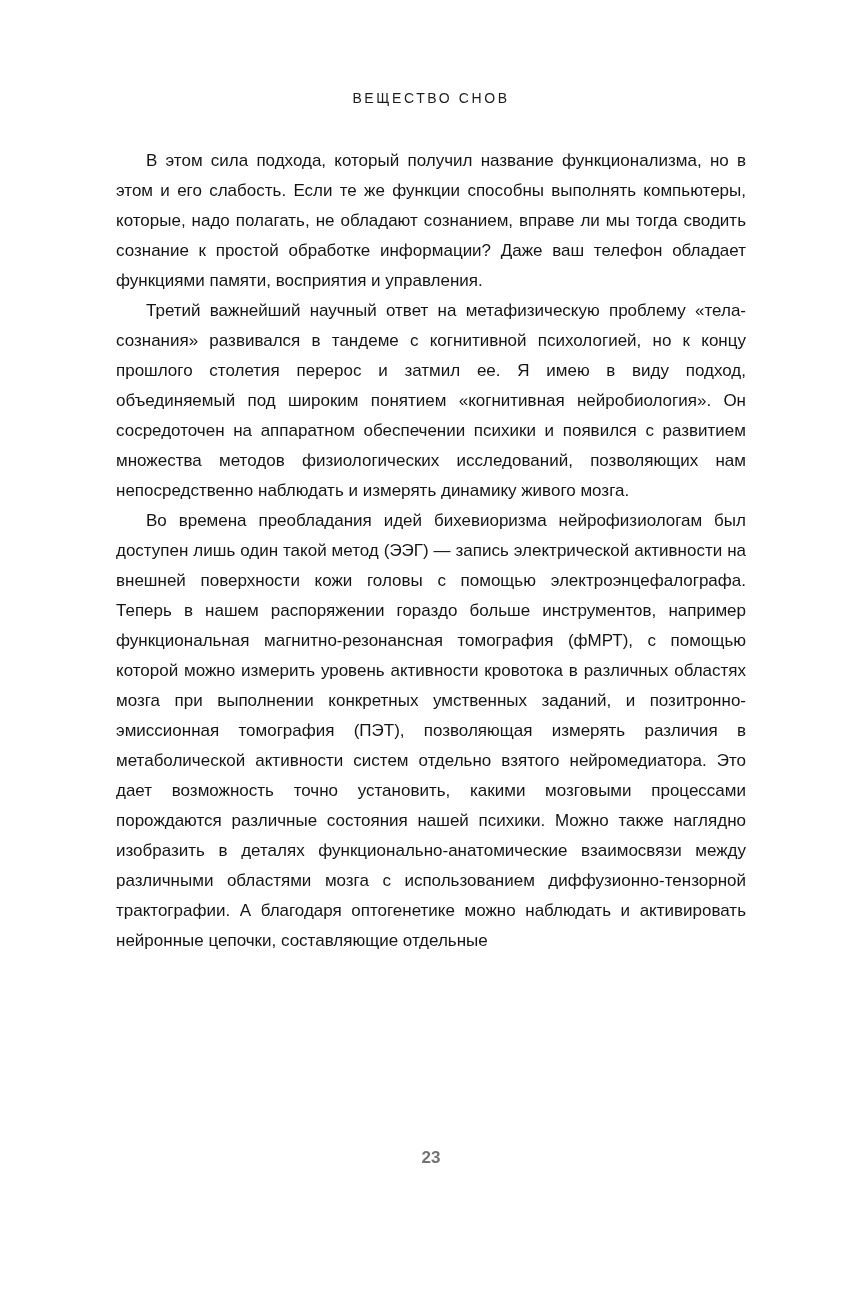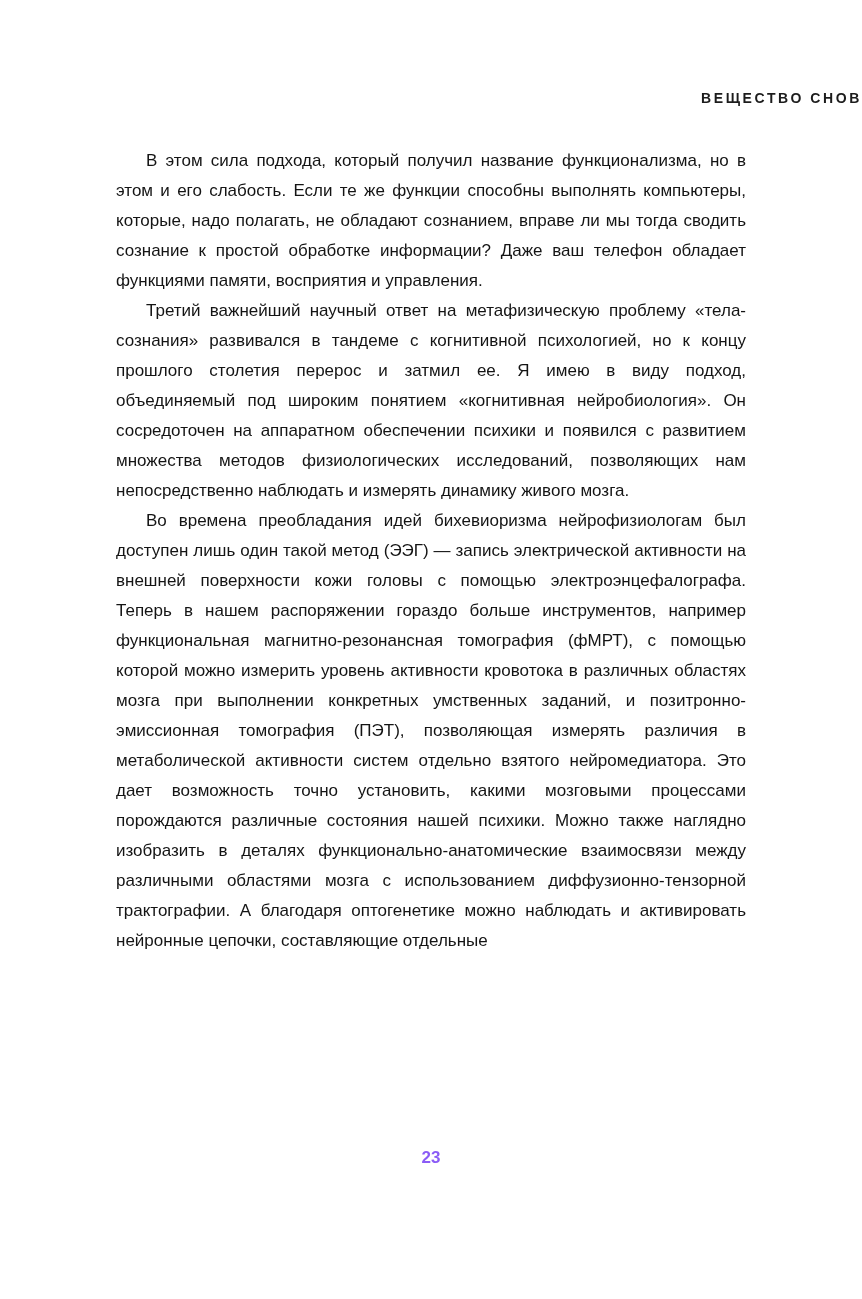--- a/index.html
+++ b/index.html
@@ -14,24 +14,24 @@
       background: #ffffff;
       color: #141414;
       font-family: "Liberation Sans", "DejaVu Sans", sans-serif;
       overflow: hidden;
     }
     .running-head {
       position: absolute;
       top: 90px;
       left: 0;
       right: 0;
-      text-align: right;
+      text-align: center;
       font-size: 14px;
       letter-spacing: 2.6px;
-      font-weight: 700;
+      font-weight: 400;
       color: #1c1c1c;
       text-transform: uppercase;
     }
     .text-block {
       position: absolute;
       top: 146px;
       left: 116px;
       width: 630px;
       font-size: 17px;
       line-height: 30px;
@@ -45,21 +45,21 @@
       text-indent: 30px;
     }
     .page-number {
       position: absolute;
       top: 1148px;
       left: 0;
       right: 0;
       text-align: center;
       font-size: 17px;
       font-weight: 700;
-      color: #8b5cf6;
+      color: #737373;
     }
   </style>
 </head>
 <body>
 
 <div class="book-page">
 
   <div class="running-head">ВЕЩЕСТВО СНОВ</div>
 
   <div class="text-block">

